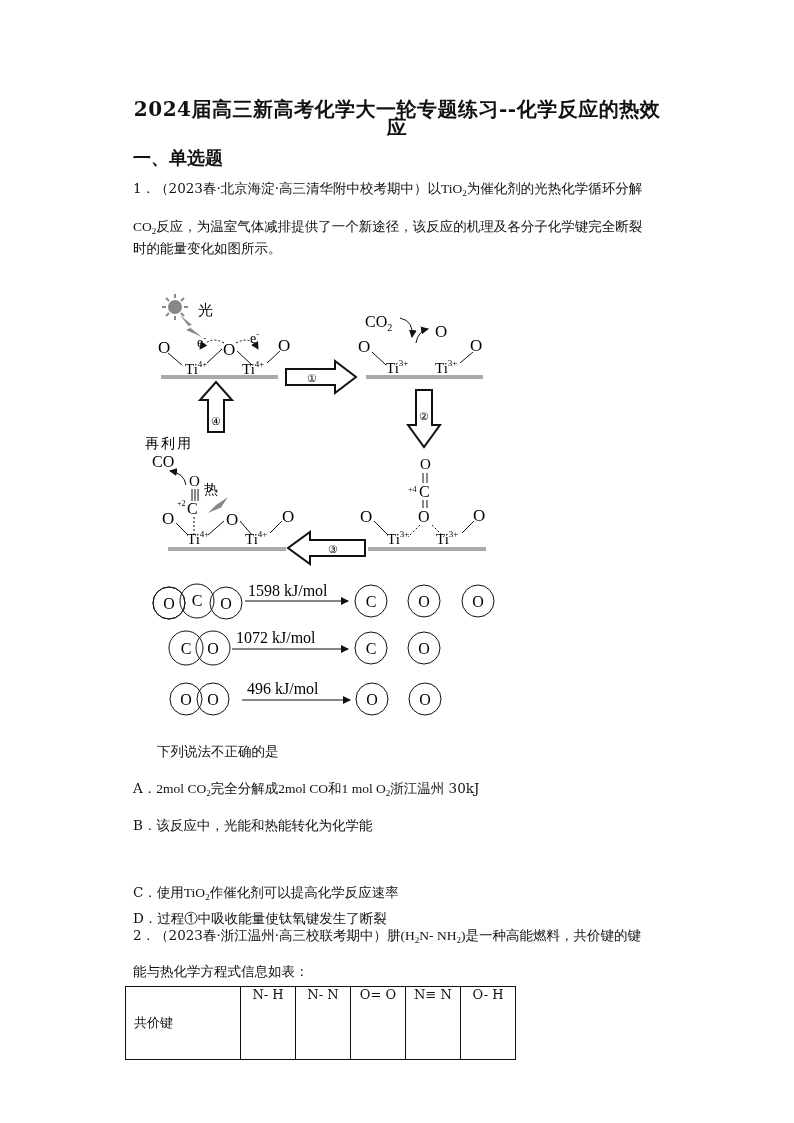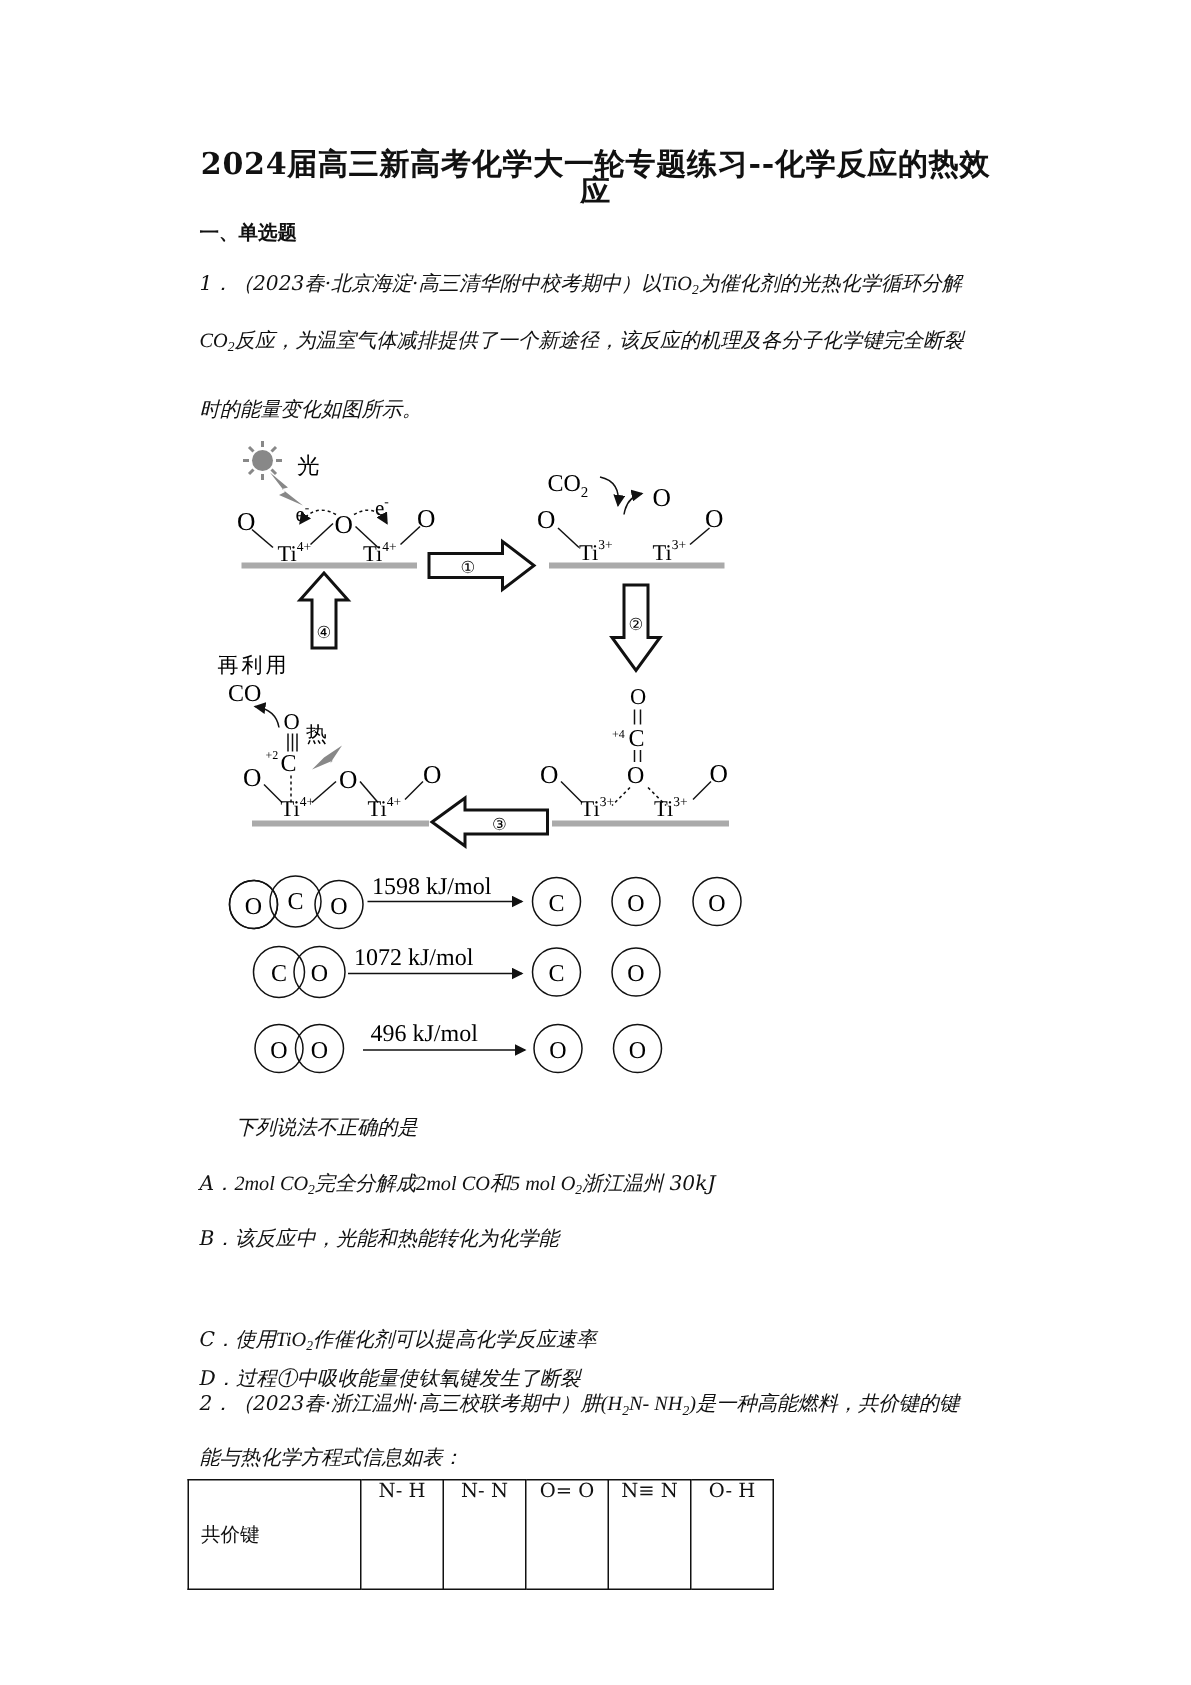--- a/index.html
+++ b/index.html
@@ -5,22 +5,22 @@
   html, body { margin: 0; padding: 0; background: #ffffff; }
   body {
     width: 794px; height: 1123px; position: relative; overflow: hidden;
     font-family: "DejaVu Serif", "Liberation Serif", serif; color: #111;
   }
   .abs { position: absolute; }
   .title {
     position: absolute; left: 0; width: 794px; text-align: center;
     font-family: "DejaVu Serif", serif; font-weight: bold; font-size: 20px; letter-spacing: 0.5px;
   }
-  .section { font-size: 13px; font-weight: bold; }
-  .line { font-size: 13.5px; white-space: nowrap; font-style: italic; }
+  .section { font-size: 18px; font-weight: bold; }
+  .line { font-size: 13.5px; white-space: nowrap; }
   .num { font-family: "Liberation Serif", serif; }
   sub { font-size: 9px; vertical-align: -3px; }
   .diagram { position: absolute; left: 140px; top: 285px; width: 370px; height: 440px; }
   table.bond {
     position: absolute; left: 125px; top: 986px; border-collapse: collapse;
     font-size: 13px;
   }
   table.bond td {
     border: 1px solid #111; height: 72px; vertical-align: top; text-align: center; padding: 0;
   }
@@ -34,21 +34,21 @@
 <div class="title" style="top:114px;">应</div>
 
 <div class="abs section" style="left:133px; top:146px;">一、单选题</div>
 
 <div class="abs line" style="left:133px; top:180px;">
   <span>1．</span><span>（2023春·北京海淀·高三清华附中校考期中）</span><span>以</span><span class="num"><span>TiO</span><sub>2</sub></span><span>为催化剂的光热化学循环分解</span>
 </div>
 <div class="abs line" style="left:133px; top:218px;">
   <span class="num"><span>CO</span><sub>2</sub></span><span>反应，为温室气体减排提供了一个新途径，该反应的机理及各分子化学键完全断裂</span>
 </div>
-<div class="abs line" style="left:133px; top:264px;">时的能量变化如图所示。</div>
+<div class="abs line" style="left:133px; top:240px;">时的能量变化如图所示。</div>
 
 <div class="diagram">
 <svg width="370" height="440" viewBox="0 0 370 440" xmlns="http://www.w3.org/2000/svg" font-family="Liberation Serif, serif">
   <defs>
     <marker id="ah" markerWidth="8" markerHeight="8" refX="7" refY="4" orient="auto">
       <path d="M0,0 L8,4 L0,8 z" fill="#111"></path>
     </marker>
   </defs>
 
   <g>
@@ -213,21 +213,21 @@
     <text x="232" y="420" font-size="16" text-anchor="middle">O</text>
     <circle cx="285" cy="414" r="16" fill="none" stroke="#111"></circle>
     <text x="285" y="420" font-size="16" text-anchor="middle">O</text>
   </g>
 </svg>
 </div>
 
 <div class="abs line" style="left:133px; top:743px;margin-left:24px;">下列说法不正确的是</div>
 
 <div class="abs line" style="left:133px; top:780px;">
-  <span>A．</span><span class="num">2mol CO</span><sub class="num">2</sub><span>完全分解成</span><span class="num">2mol CO</span><span>和</span><span class="num">5 mol O</span><sub class="num">2</sub><span>浙江温州 30kJ</span>
+  <span>A．</span><span class="num">2mol CO</span><sub class="num">2</sub><span>完全分解成</span><span class="num">2mol CO</span><span>和</span><span class="num">1 mol O</span><sub class="num">2</sub><span>浙江温州 30kJ</span>
 </div>
 <div class="abs line" style="left:133px; top:817px;">
   <span>B．</span><span>该反应中，光能和热能转化为化学能</span>
 </div>
 <div class="abs line" style="left:133px; top:884px;">
   <span>C．</span><span>使用</span><span class="num">TiO</span><sub class="num">2</sub><span>作催化剂可以提高化学反应速率</span>
 </div>
 <div class="abs line" style="left:133px; top:889px;margin-top:21px;">
   <span>D．</span><span>过程①中吸收能量使钛氧键发生了断裂</span>
 </div>

